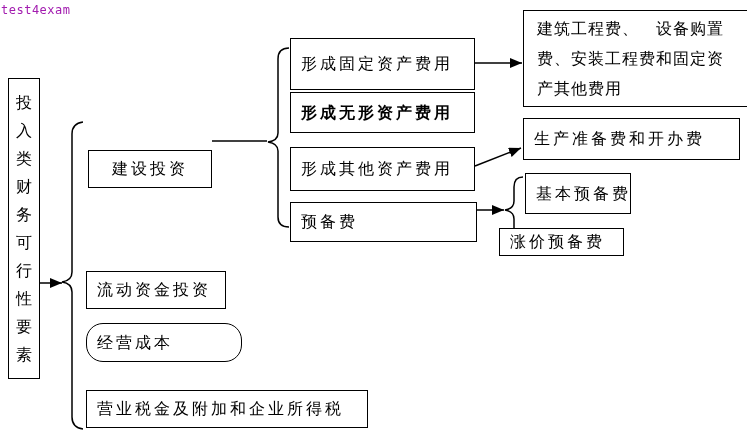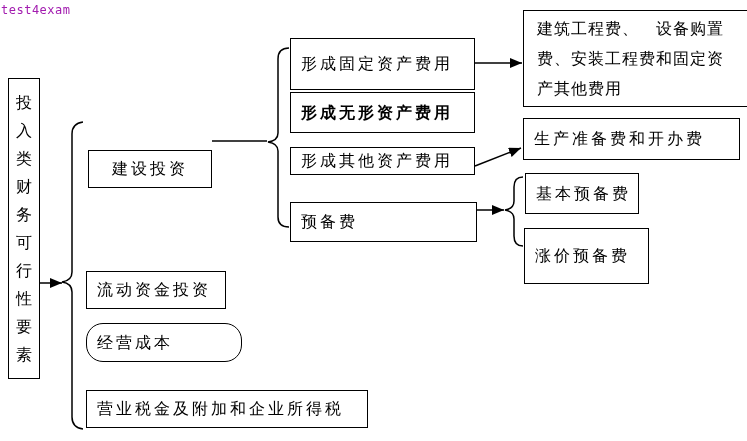--- a/index.html
+++ b/index.html
@@ -46,34 +46,34 @@
     width: 18px;
     font-size: 16px;
     line-height: 28px;
     text-align: center;
     word-break: break-all;
     white-space: normal;
   }
   #construction-box { left: 88px;  top: 122px; width: 124px; height: 38px; margin-top: 28px; }
   #fixed-box        { left: 290px; top: 38px;  width: 185px; height: 52px; }
   #intangible-box   { left: 290px; top: 92px;  width: 185px; height: 41px; font-weight: bold; }
-  #other-box        { left: 290px; top: 147px; width: 185px; height: 28px; }
+  #other-box        { left: 290px; top: 147px; width: 185px; height: 44px; }
   #reserve-box      { left: 290px; top: 202px; width: 187px; height: 40px; }
   #detail-box {
     left: 523px; top: 10px; width: 240px; height: 97px;
     flex-direction: column;
     align-items: flex-start;
     justify-content: center;
     padding-left: 13px;
     letter-spacing: 1px;
   }
   #detail-box .dline { line-height: 30px; }
   #production-box   { left: 523px; top: 118px; width: 217px; height: 42px; }
-  #basic-box        { left: 525px; top: 173px; width: 114px; height: 41px; }
-  #price-box        { left: 524px; top: 228px; width: 125px; height: 56px; }
+  #basic-box        { left: 525px; top: 173px; width: 106px; height: 41px; }
+  #price-box        { left: 499px; top: 228px; width: 125px; height: 28px; }
   #working-box      { left: 86px;  top: 271px; width: 140px; height: 38px; }
   #operating-box    { left: 86px;  top: 323px; width: 156px; height: 39px; border-radius: 17px; }
   #tax-box          { left: 86px;  top: 390px; width: 282px; height: 38px; }
   #connector-layer {
     position: absolute;
     left: 0; top: 0; width: 747px; height: 441px;
     pointer-events: none;
   }
   .cline  { stroke: #000000; stroke-width: 1.5px; fill: none; }
 </style>

